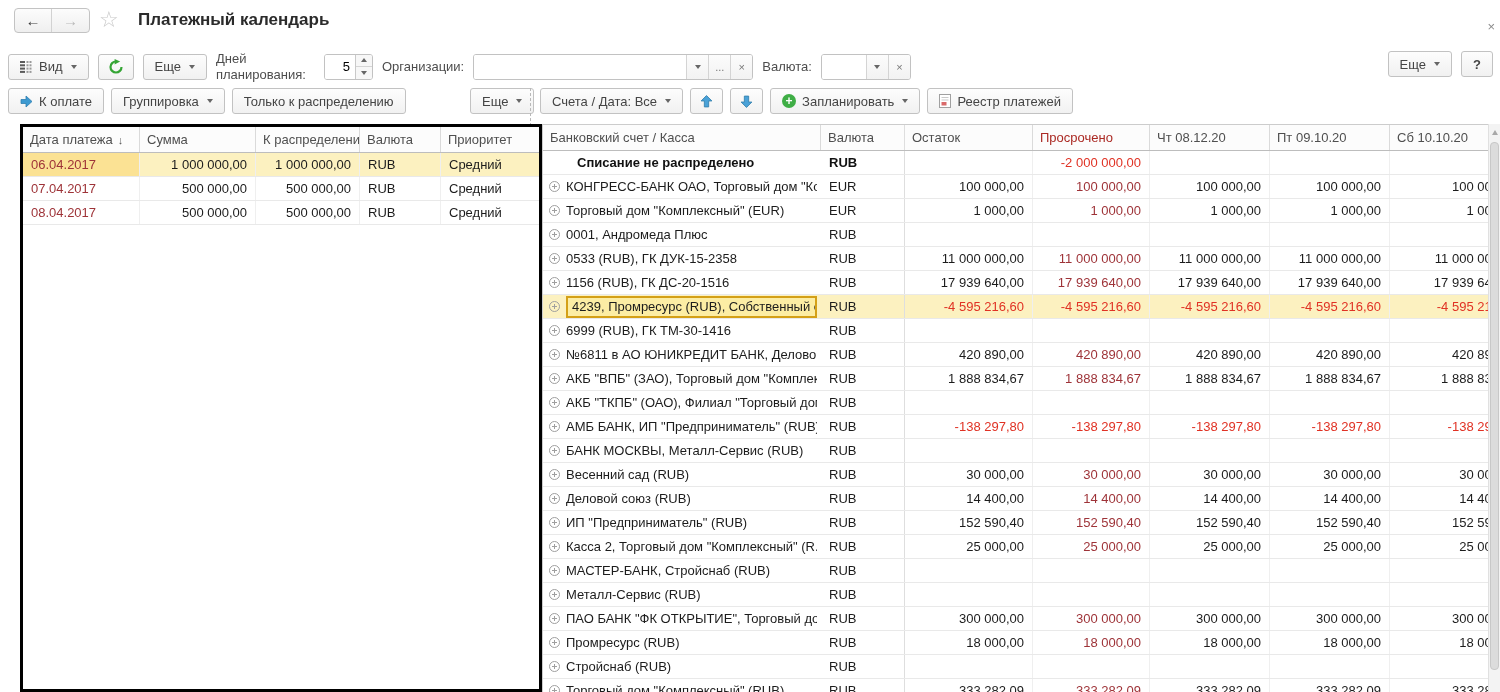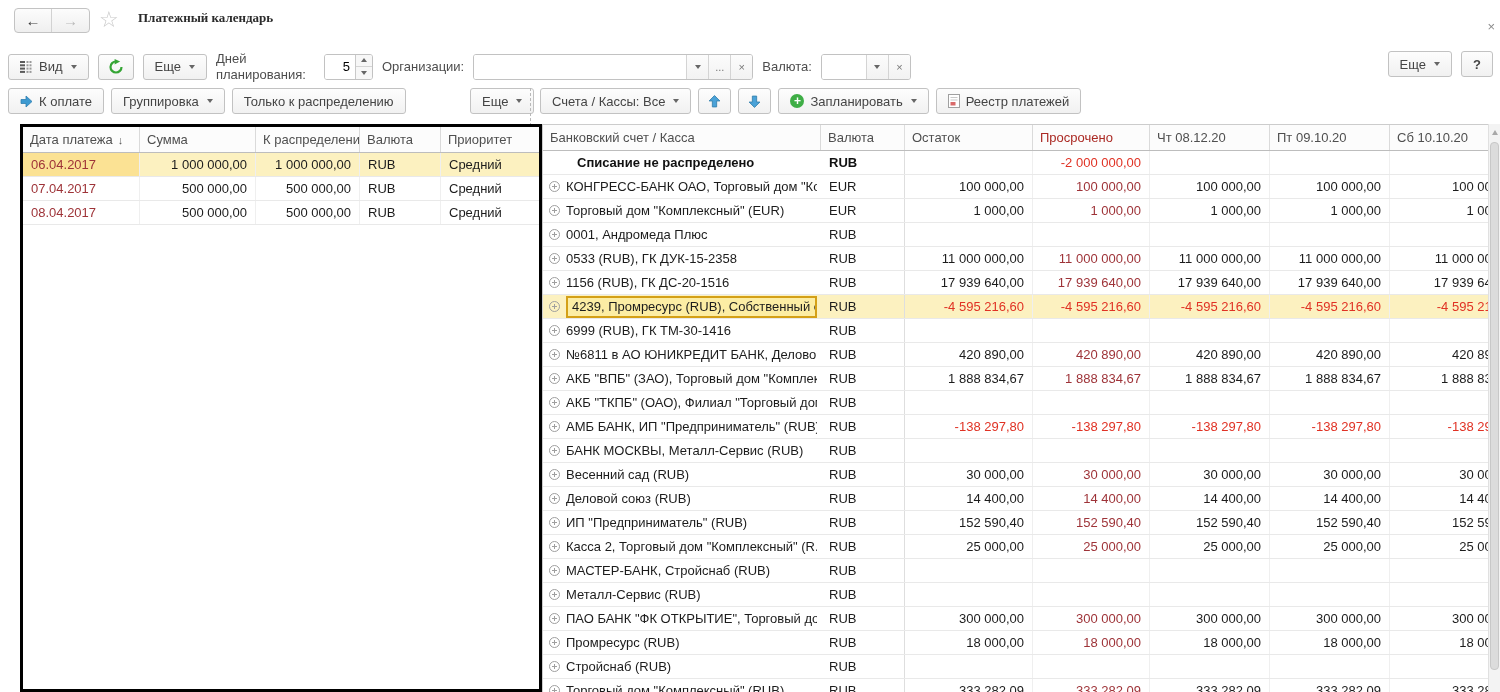--- a/index.html
+++ b/index.html
@@ -8,21 +8,21 @@
 
   
   .app-header { position:absolute; top:0; left:0; right:0; height:45px; background:#fff; }
   .nav-group { position:absolute; left:14px; top:8px; display:flex; border:1px solid #c3c3c3;
     border-radius:4px; overflow:hidden; background:linear-gradient(#fcfcfc,#efefef); }
   .nav-btn { width:37px; height:23px; display:flex; align-items:center; justify-content:center;
     font-size:15px; cursor:pointer; }
   .nav-btn.back { color:#3a3a3a; border-right:1px solid #d2d2d2; font-weight:bold;}
   .nav-btn.fwd  { color:#b9b9b9; font-weight:bold;}
   .star { position:absolute; left:99px; top:7px; font-size:22px; color:#c9c9c9; cursor:pointer;}
-  .page-title { position:absolute; left:138px; top:10px; font-size:13px; font-weight:700; color:#2b2b2b;font-family:Liberation Serif, serif; }
+  .page-title { position:absolute; left:138px; top:10px; font-size:17px; font-weight:700; color:#2b2b2b; }
   .win-close { position:absolute; right:5px; top:20px; color:#8a8a8a; font-size:13px; line-height:1; cursor:pointer;}
 
   
   .btn { display:inline-flex; align-items:center; justify-content:center; gap:6px; height:26px;
     padding:0 11px; background:linear-gradient(#fdfdfd,#f1f1f1); border:1px solid #c2c2c2;
     border-radius:3px; color:#444; cursor:pointer; white-space:nowrap; }
   .caret { width:0; height:0; border-left:3.5px solid transparent; border-right:3.5px solid transparent;
     border-top:4px solid #666; margin-left:2px; }
 
   
@@ -202,21 +202,21 @@
     <div class="btn">
       <span>Только к распределению</span>
     </div>
   </div>
   <div class="btn btn-more3">
     <span>Еще</span>
     <span class="caret"></span>
   </div>
   <div class="tb3-right">
     <div class="btn">
-      <span>Счета / Кассы: Все</span>
+      <span>Счета / Дата: Все</span>
       <span class="caret"></span>
     </div>
     <div class="btn icon-btn">
       <svg width="13" height="13" viewBox="0 0 12 12">
         <polygon points="6,0.5 11,5.5 8,5.5 8,11 4,11 4,5.5 1,5.5" fill="#4aa2d8" stroke="#3582ae" stroke-width="0.8"></polygon>
       </svg>
     </div>
     <div class="btn icon-btn">
       <svg width="13" height="13" viewBox="0 0 12 12">
         <polygon points="6,11.5 1,6.5 4,6.5 4,1 8,1 8,6.5 11,6.5" fill="#4aa2d8" stroke="#3582ae" stroke-width="0.8"></polygon>

